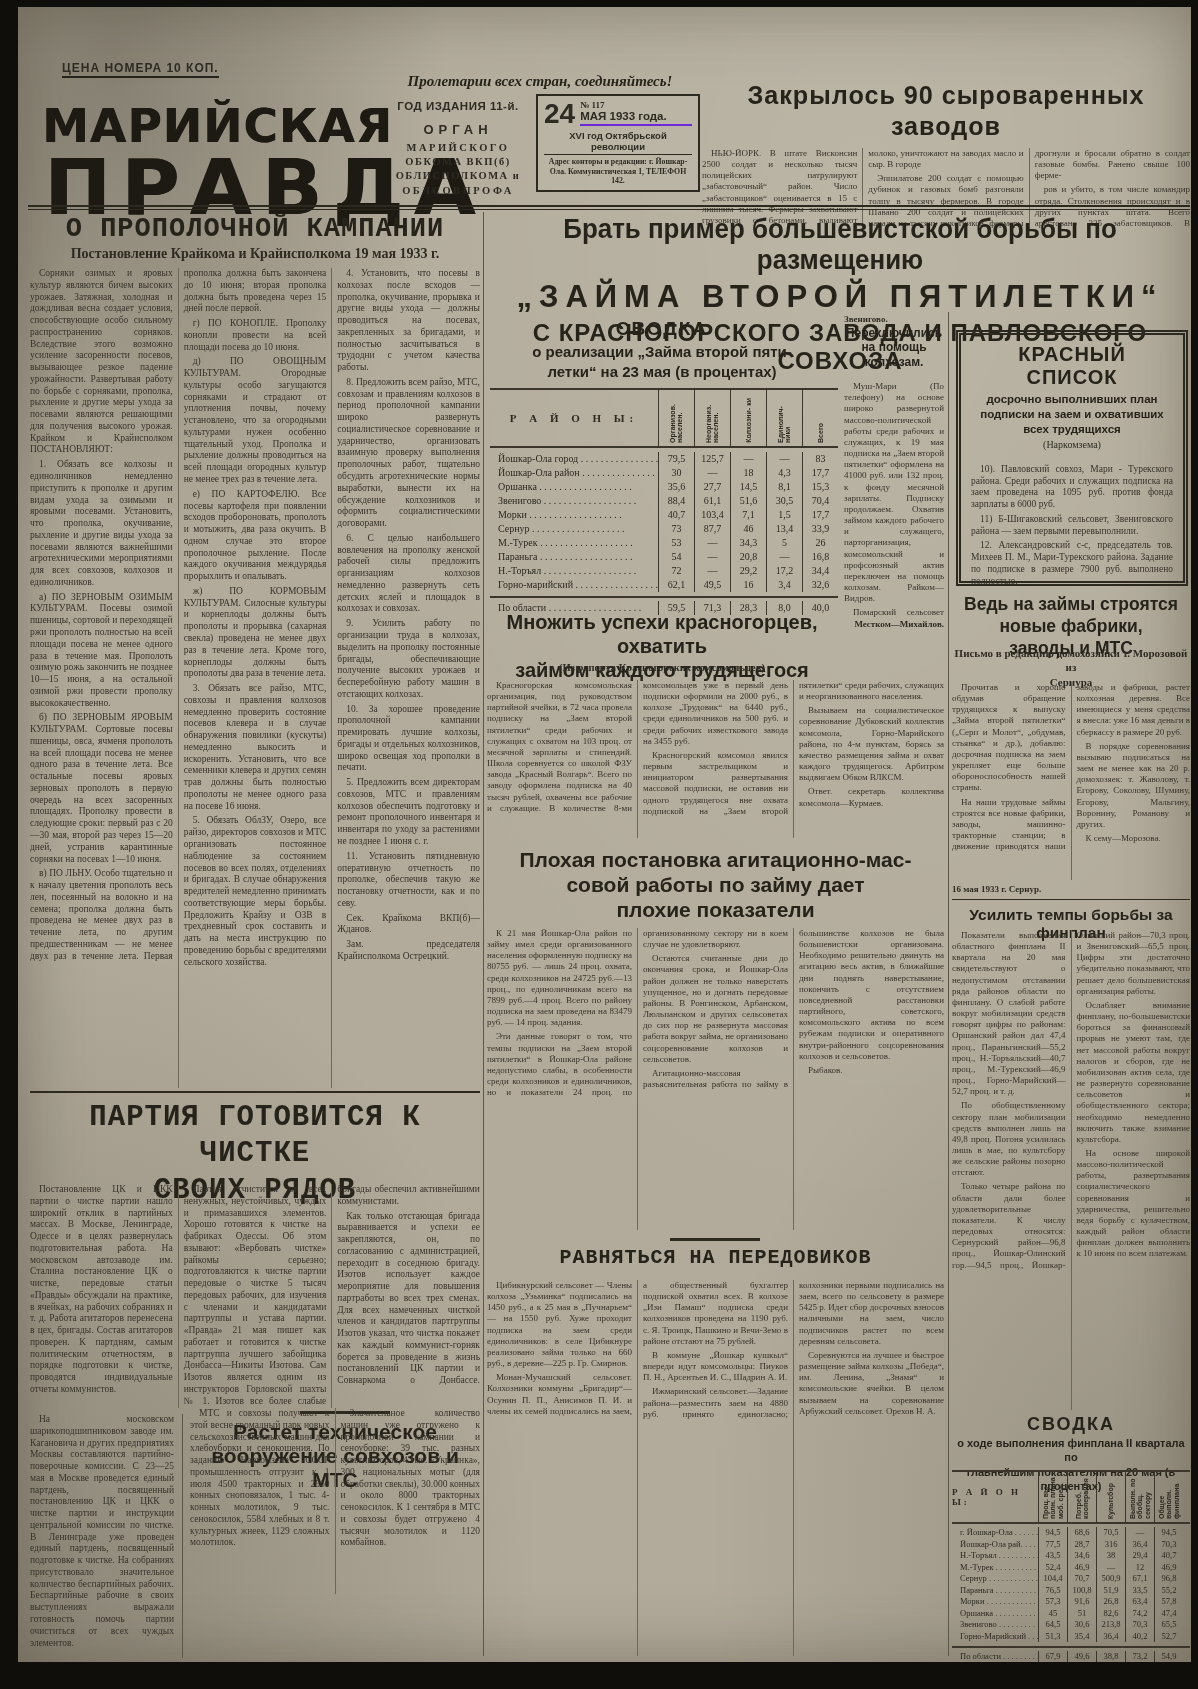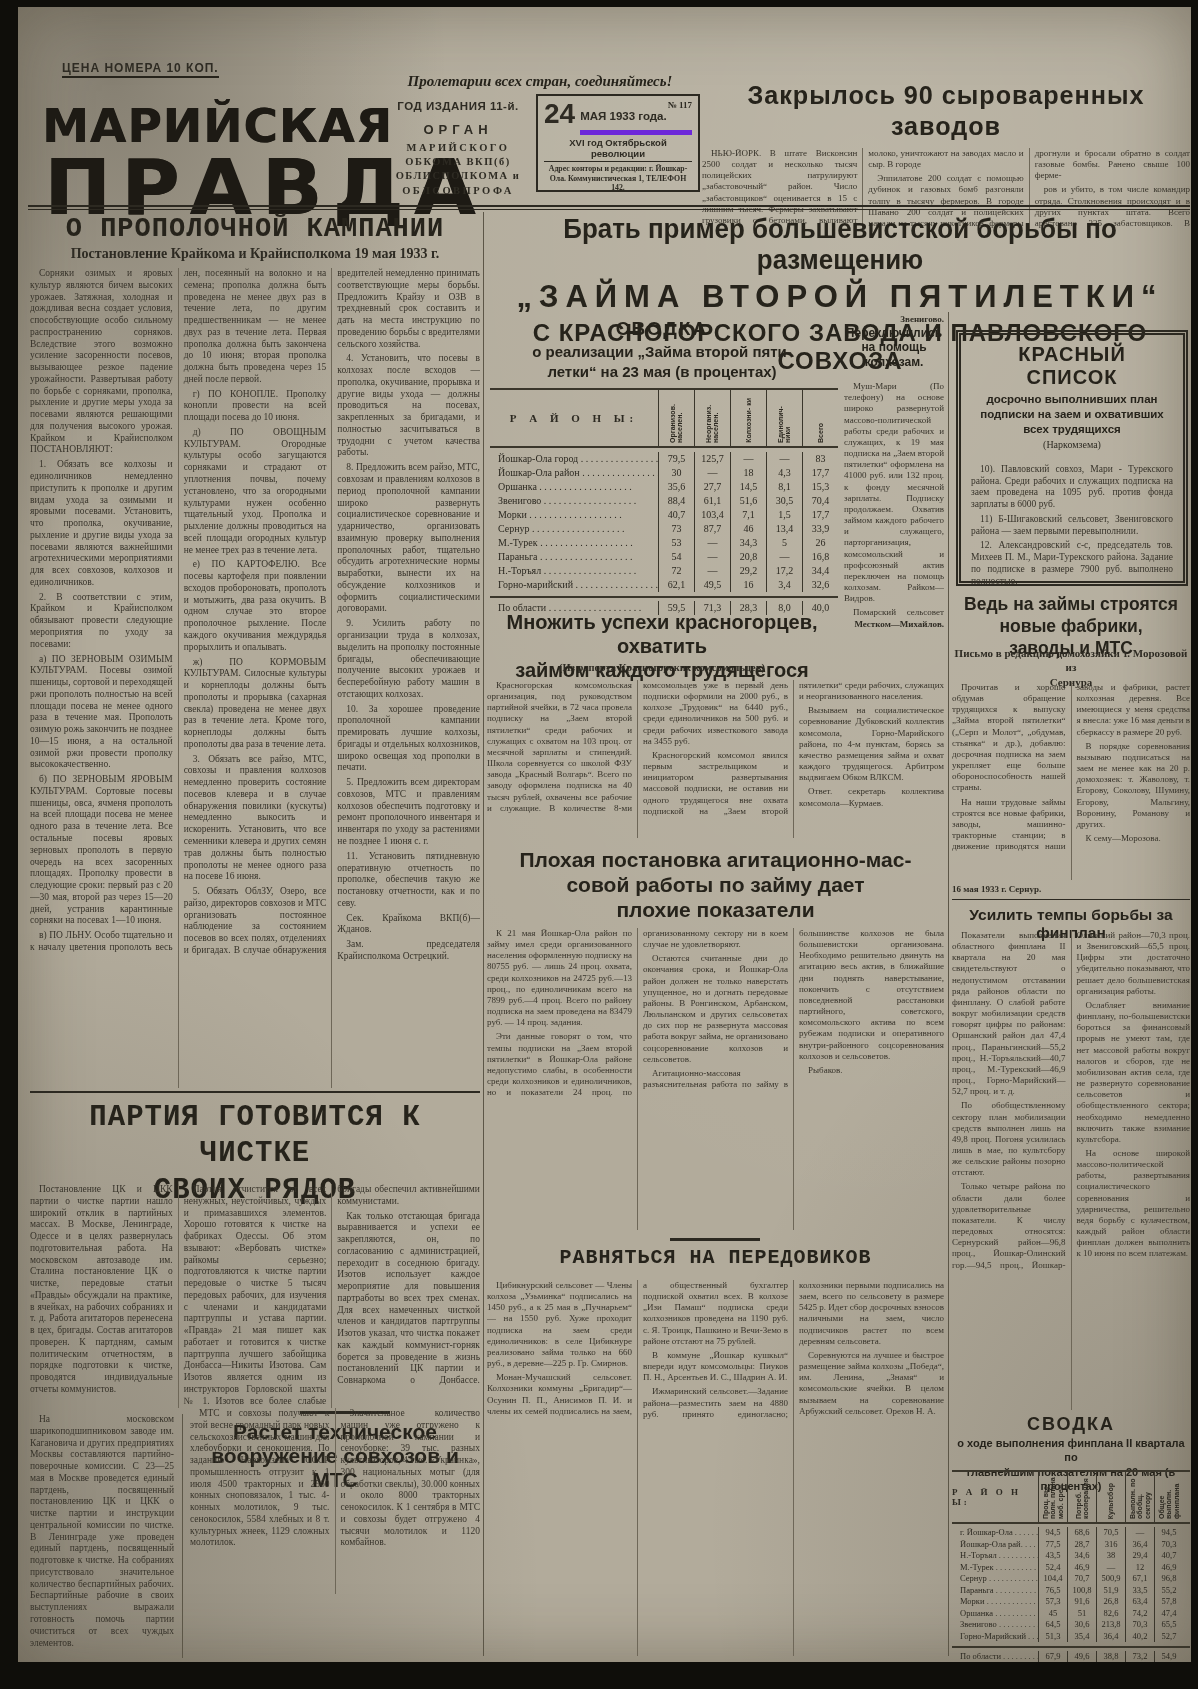--- a/index.html
+++ b/index.html
@@ -9,21 +9,21 @@
  background:
   radial-gradient(ellipse at 72% 12%, rgba(255,255,245,.12), rgba(0,0,0,0) 50%),
   radial-gradient(ellipse at 8% 4%, rgba(20,16,8,.28), rgba(0,0,0,0) 22%),
   radial-gradient(ellipse at 4% 96%, rgba(20,16,8,.22), rgba(0,0,0,0) 30%),
   radial-gradient(ellipse at 97% 92%, rgba(20,16,8,.16), rgba(0,0,0,0) 28%),
   #b2ab9b;
  box-shadow:inset 0 0 70px rgba(45,38,22,.38)}
 .abs{position:absolute}
 .ink{color:#26231b}
 .ctr{text-align:center}
-.rt{text-align:right}
+.rt{text-align:left}
 .bold{font-weight:bold}
 .sans{font-family:"Liberation Sans",sans-serif}
 .bt{font-size:9.5px;line-height:1.24;text-align:justify;color:#37332a;overflow:hidden}
 .bt p{margin-bottom:3px;text-indent:9px}
 .cols2{column-count:2;column-gap:11px;column-rule:1px solid #6e6758}
 .cols3{column-count:3;column-gap:11px;column-rule:1px solid #6e6758}
 .vline{width:1px;background:#5c5647}
 .hline{background:#2c2921}
 .sep-short{height:3px;background:#2c2921;width:90px;margin:0 auto}
 .sig{text-align:right;font-weight:bold}
@@ -78,21 +78,21 @@
   <div class="bold" style="font-size:10.5px;letter-spacing:1.5px;line-height:1.35">ОБКОМА ВКП(б)</div>
   <div class="bold" style="font-size:10.5px;letter-spacing:1.5px;line-height:1.35">ОБЛИСПОЛКОМА и</div>
   <div class="bold" style="font-size:10.5px;letter-spacing:2.5px;line-height:1.35">ОБЛСОВПРОФА</div>
 </div>
 
 <div class="abs datebox" style="left:536px;top:94px;width:164px;height:98px">
   <div style="display:flex;align-items:flex-start">
     <div class="bold sans" style="font-size:28px;line-height:1">24</div>
     <div style="flex:1;padding-left:5px">
       <div class="rt bold" style="font-size:9px">№ 117</div>
-      <div class="bold sans" style="font-size:11.5px;border-bottom:5px solid #6d28d9;padding-bottom:8px">МАЯ 1933 года.</div>
+      <div class="bold sans" style="font-size:11.5px;border-bottom:2px solid #6d28d9;padding-bottom:2px">МАЯ 1933 года.</div>
     </div>
   </div>
   <div class="ctr bold sans" style="font-size:9.5px;margin-top:2px;padding-bottom:2px;border-bottom:1px solid #2c2921">XVI год Октябрьской революции</div>
   <div class="ctr bold" style="font-size:7.8px;line-height:1.25;margin-top:2px">Адрес конторы и редакции: г. Йошкар-Ола. Коммунистическая 1, ТЕЛЕФОН 142.</div>
 </div>
 
 <div class="abs" style="left:702px;top:80px;width:488px">
   <div class="ctr headline-sans" style="font-size:26px;letter-spacing:1px;transform:scaleX(.97);transform-origin:center">Закрылось 90 сыроваренных заводов</div>
   <div class="cols3 bt" style="margin-top:6px;height:82px;font-size:9px">
       <p>НЬЮ-ЙОРК. В штате Висконсин 2500 солдат и несколько тысяч полицейских патрулируют „забастовочный“ район. Число „забастовщиков“ оценивается в 15 с лишним тысяч. Фермеры захватывают грузовики с бетонами, выливают молоко, уничтожают на заводах масло и сыр. В городе</p>
@@ -105,32 +105,32 @@
 <div class="abs hline" style="left:28px;top:209px;width:1162px;height:1px"></div>
 
 <div class="abs vline" style="left:483px;top:212px;height:1444px"></div>
 <div class="abs vline" style="left:948px;top:312px;height:1344px"></div>
 
 <div class="abs ctr headline-serif" style="left:30px;top:214px;width:450px;font-size:27px">О ПРОПОЛОЧНОЙ КАМПАНИИ</div>
 <div class="abs ctr bold" style="left:30px;top:246px;width:450px;font-size:14px">Постановление Крайкома и Крайисполкома 19 мая 1933 г.</div>
 <div class="abs cols3 bt" style="left:30px;top:268px;width:450px;height:820px">
     <p>Сорняки озимых и яровых культур являются бичем высоких урожаев. Затяжная, холодная и дождливая весна создает условия, способствующие особо сильному распространению сорняков. Вследствие этого возможно усиление засоренности посевов, вызывающее резкое падение урожайности. Развертывая работу по борьбе с сорняками, прополка, рыхление и другие меры ухода за посевами являются решающими для получения высокого урожая. Крайком и Крайисполком ПОСТАНОВЛЯЮТ:</p>
     <p>1. Обязать все колхозы и единоличников немедленно приступить к прополке и другим видам ухода за озимыми и яровыми посевами. Установить, что прополка, окучивание, рыхление и другие виды ухода за посевами являются важнейшими агротехническими мероприятиями для всех совхозов, колхозов и единоличников.</p>
-    <p>2. В соответствии с этим, Крайком и Крайисполком обязывают провести следующие мероприятия по уходу за посевами:</p>
     <p>а) ПО ЗЕРНОВЫМ ОЗИМЫМ КУЛЬТУРАМ. Посевы озимой пшеницы, сортовой и переходящей ржи прополоть полностью на всей площади посева не менее одного раза в течение мая. Прополоть озимую рожь закончить не позднее 10—15 июня, а на остальной озимой ржи провести прополку высококачественно.</p>
     <p>б) ПО ЗЕРНОВЫМ ЯРОВЫМ КУЛЬТУРАМ. Сортовые посевы пшеницы, овса, ячменя прополоть на всей площади посева не менее одного раза в течение лета. Все остальные посевы яровых зерновых прополоть в первую очередь на всех засоренных площадях. Прополку провести в следующие сроки: первый раз с 20—30 мая, второй раз через 15—20 дней, устранив карантинные сорняки на посевах 1—10 июня.</p>
     <p>в) ПО ЛЬНУ. Особо тщательно и к началу цветения прополоть весь лен, посеянный на волокно и на семена; прополка должна быть проведена не менее двух раз в течение лета, по другим предшественникам — не менее двух раз в течение лета. Первая прополка должна быть закончена до 10 июня; вторая прополка должна быть проведена через 15 дней после первой.</p>
     <p>г) ПО КОНОПЛЕ. Прополку конопли провести на всей площади посева до 10 июня.</p>
     <p>д) ПО ОВОЩНЫМ КУЛЬТУРАМ. Огородные культуры особо загущаются сорняками и страдают от уплотнения почвы, почему установлено, что за огородными культурами нужен особенно тщательный уход. Прополка и рыхление должны проводиться на всей площади огородных культур не менее трех раз в течение лета.</p>
     <p>е) ПО КАРТОФЕЛЮ. Все посевы картофеля при появлении всходов пробороновать, прополоть и мотыжить, два раза окучить. В одном случае это второе прополочное рыхление. После каждого окучивания междурядья прорыхлить и опалывать.</p>
     <p>ж) ПО КОРМОВЫМ КУЛЬТУРАМ. Силосные культуры и корнеплоды должны быть прополоты и прорывка (сахарная свекла) проведена не менее двух раз в течение лета. Кроме того, корнеплоды должны быть прополоты два раза в течение лета.</p>
     <p>3. Обязать все райзо, МТС, совхозы и правления колхозов немедленно проверить состояние посевов клевера и в случае обнаружения повилики (кускуты) немедленно выкосить и искоренить. Установить, что все семенники клевера и других семян трав должны быть полностью прополоты не менее одного раза на посеве 16 июня.</p>
     <p>5. Обязать ОблЗУ, Озеро, все райзо, директоров совхозов и МТС организовать постоянное наблюдение за состоянием посевов во всех полях, отделениях и бригадах. В случае обнаружения вредителей немедленно принимать соответствующие меры борьбы. Предложить Крайзу и ОЗВ в трехдневный срок составить и дать на места инструкцию по проведению борьбы с вредителями сельского хозяйства.</p>
     <p>4. Установить, что посевы в колхозах после всходов — прополка, окучивание, прорывка и другие виды ухода — должны проводиться на посевах, закрепленных за бригадами, и полностью засчитываться в трудодни с учетом качества работы.</p>
     <p>8. Предложить всем райзо, МТС, совхозам и правлениям колхозов в период прополочной кампании широко развернуть социалистическое соревнование и ударничество, организовать взаимную проверку выполнения прополочных работ, тщательно обсудить агротехнические нормы выработки, вынести их на обсуждение колхозников и оформить социалистическими договорами.</p>
+    <p>6. С целью наибольшего вовлечения на прополку женской рабочей силы предложить организациям колхозов немедленно развернуть сеть детских яслей и площадок в колхозах и совхозах.</p>
     <p>9. Усилить работу по организации труда в колхозах, выделить на прополку постоянные бригады, обеспечивающие получение высоких урожаев и бесперебойную работу машин в отстающих колхозах.</p>
     <p>10. За хорошее проведение прополочной кампании премировать лучшие колхозы, бригады и отдельных колхозников, широко освещая ход прополки в печати.</p>
     <p>5. Предложить всем директорам совхозов, МТС и правлениям колхозов обеспечить подготовку и ремонт прополочного инвентаря и инвентаря по уходу за растениями не позднее 1 июня с. г.</p>
     <p>11. Установить пятидневную оперативную отчетность по прополке, обеспечив такую же постановку отчетности, как и по севу.</p>
     <p>Сек. Крайкома ВКП(б)—Жданов.</p>
     <p>Зам. председателя Крайисполкома Острецкий.</p>
   </div>
 <div class="abs hline" style="left:30px;top:1091px;width:450px;height:2px"></div>
 
 <div class="abs ctr headline-serif" style="left:30px;top:1100px;width:450px;font-size:29px;line-height:1.25">

